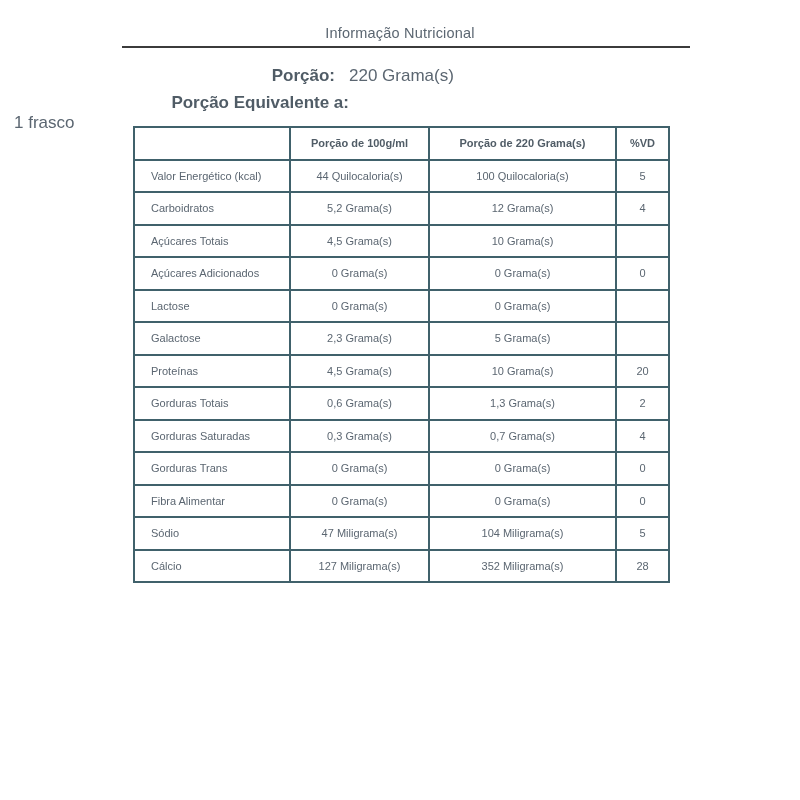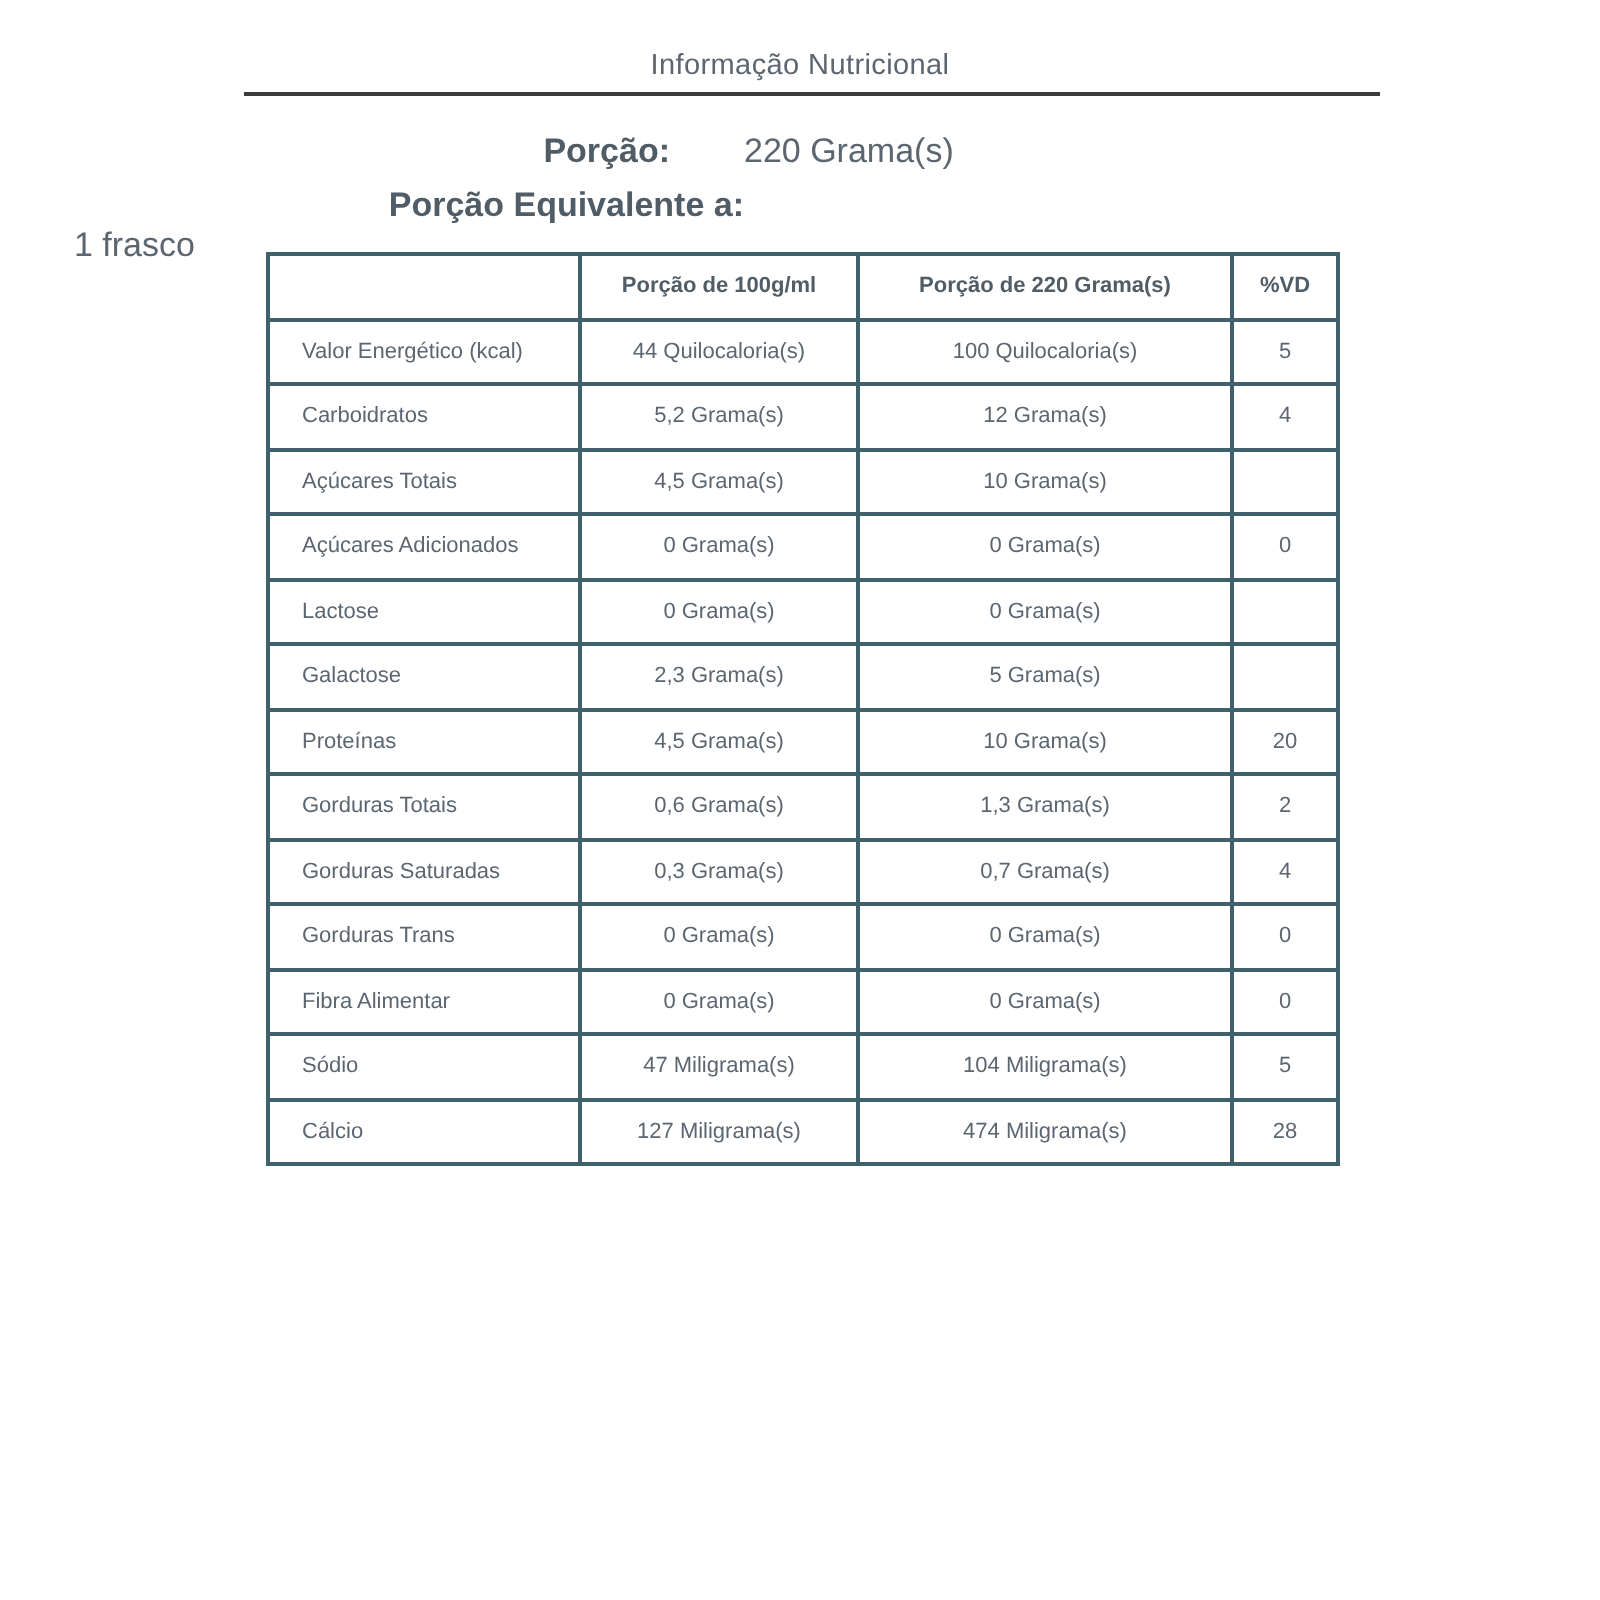--- a/index.html
+++ b/index.html
@@ -52,21 +52,21 @@
   }
   .meta-row.first { top: 66px; }
   .meta-row.second { top: 93px; flex-direction: column; }
   .meta-label {
     width: 335px;
     text-align: right;
     font-weight: 700;
     color: var(--bold-color);
   }
   .meta-value {
-    margin-left: 37px;
+    margin-left: 14px;
     color: var(--text-color);
   }
   table.nutrition {
     position: absolute;
     top: 126px;
     left: 133px;
     width: 535px;
     border-collapse: collapse;
     table-layout: fixed;
     font-size: 11px;
@@ -196,19 +196,19 @@
         </tr>
         <tr>
           <td class="col-label">Sódio</td>
           <td>47 Miligrama(s)</td>
           <td>104 Miligrama(s)</td>
           <td>5</td>
         </tr>
         <tr>
           <td class="col-label">Cálcio</td>
           <td>127 Miligrama(s)</td>
-          <td>474 Miligrama(s)</td>
+          <td>352 Miligrama(s)</td>
           <td>28</td>
         </tr>
       </tbody>
   </table>
 
 </div>
 
 </body></html>

